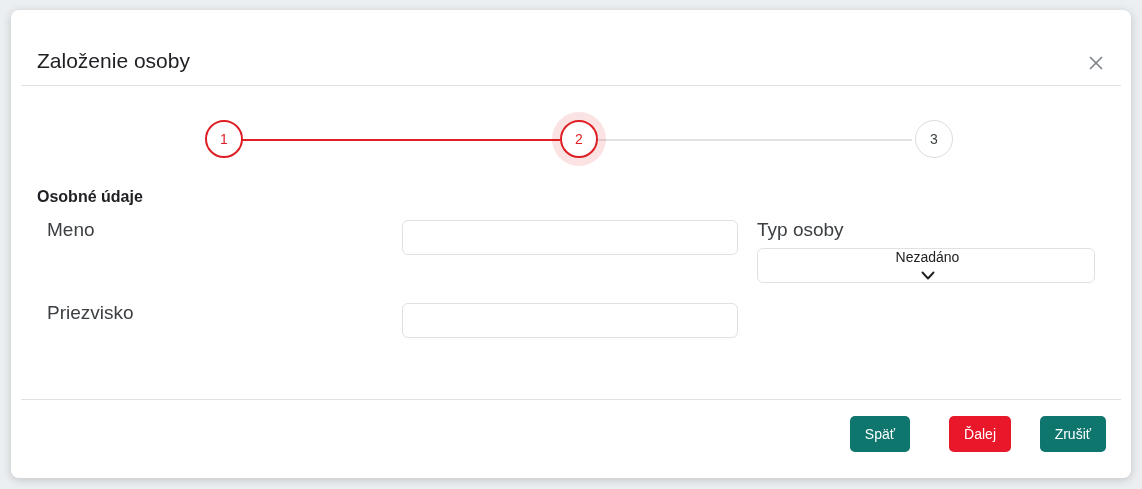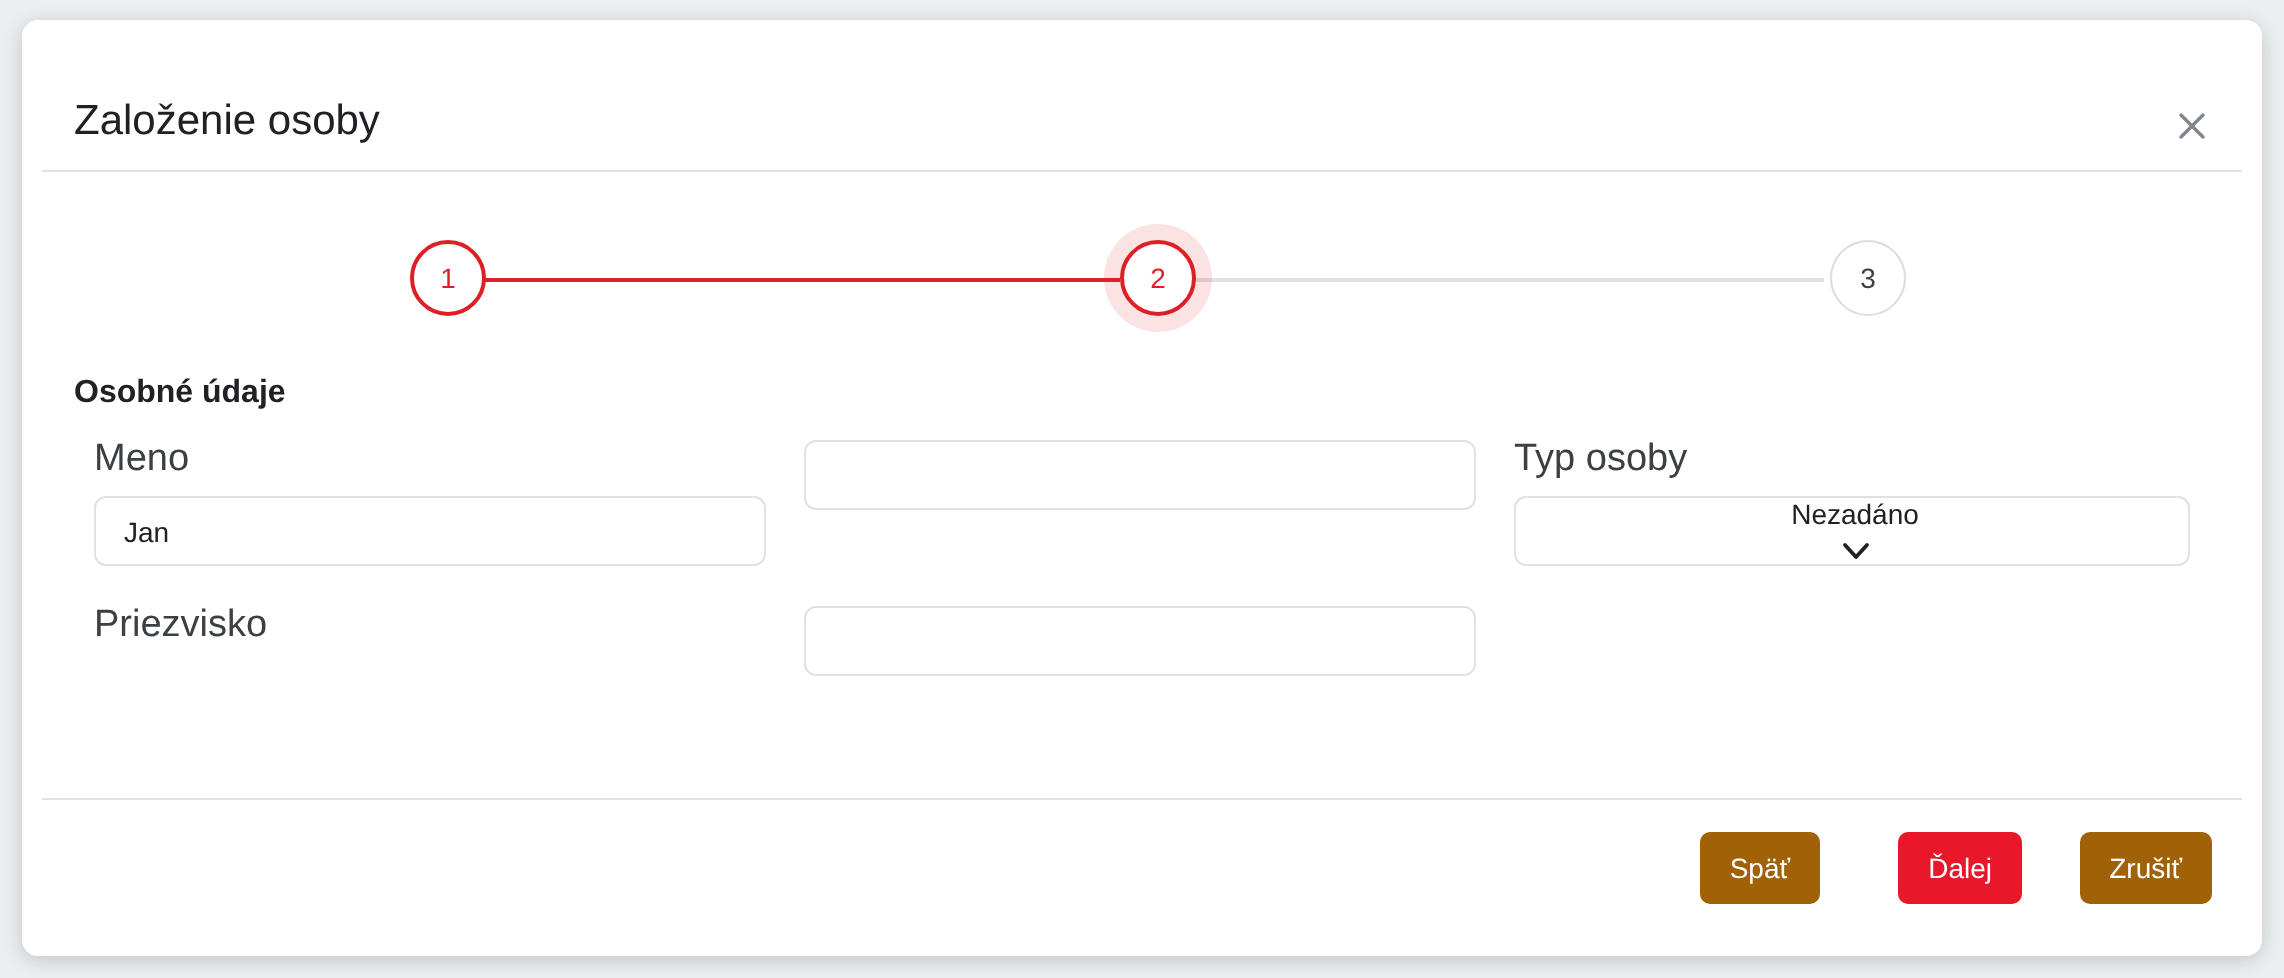--- a/index.html
+++ b/index.html
@@ -181,21 +181,21 @@
     border: none;
     border-radius: 5px;
     font-family: "Liberation Sans", sans-serif;
     font-size: 14px;
     color: #ffffff;
     cursor: pointer;
     padding: 0 15px;
     line-height: 36px;
     text-align: center;
   }
-  .btn-secondary { background: #a16207; }
+  .btn-secondary { background: #0f766e; }
   .btn-primary   { background: #e8172a; }
   .btn-back   { right: 221px; }
   .btn-next   { right: 120px; }
   .btn-cancel { right: 25px; }
 </style>
 </head>
 <body>
 
 <div class="dialog">
 
@@ -221,21 +221,20 @@
     </div>
     <div class="step step-3">
       <span>3</span>
     </div>
   </div>
 
   <div class="section-title">Osobné údaje</div>
 
   <div class="field col-1 row-1">
     <span class="field-label">Meno</span>
-    <div class="field-input" placeholder="">Jan</div>
   </div>
 
   <div class="field col-2 row-1">
     <div class="field-input" placeholder=""></div>
   </div>
 
   <div class="field col-3 row-1">
     <span class="field-label">Typ osoby</span>
     <div class="field-input field-select">
       <span>Nezadáno</span>

